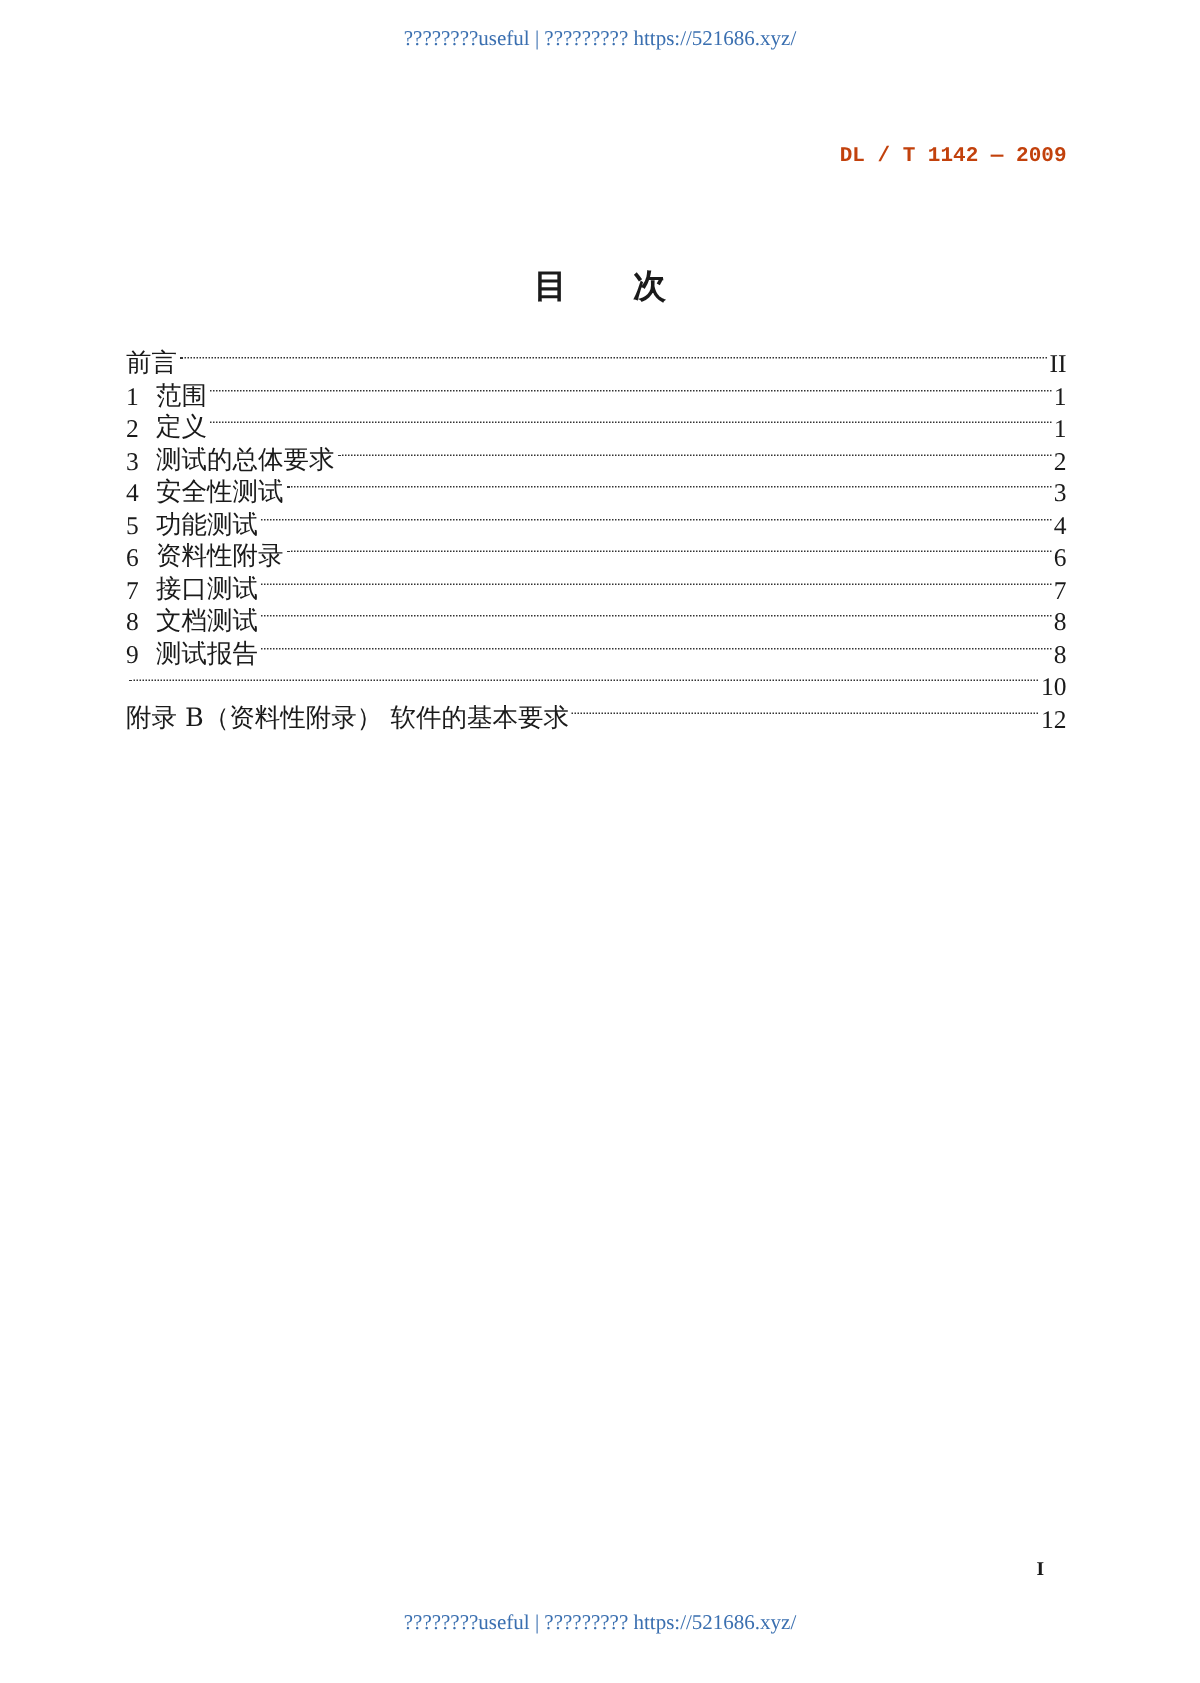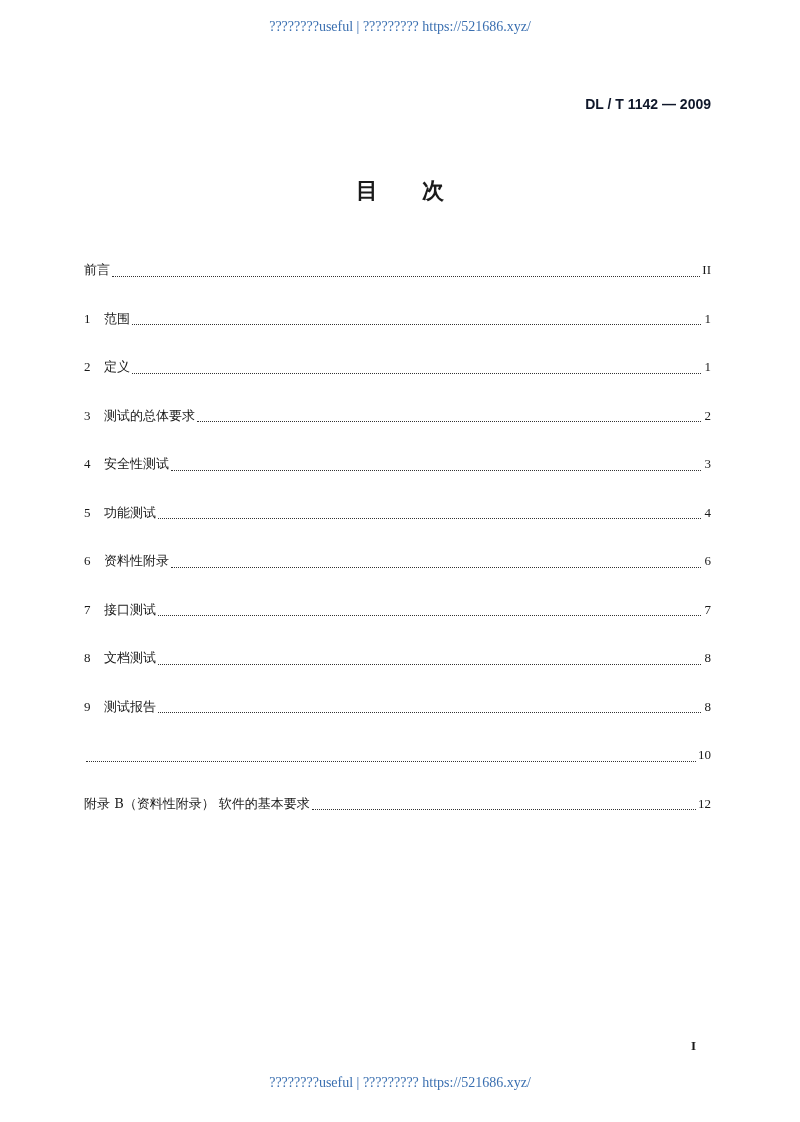--- a/index.html
+++ b/index.html
@@ -8,31 +8,31 @@
     font-family: "Liberation Serif", "DejaVu Serif", serif; color: #1a1a1a; overflow: hidden;
   }
   .banner {
     position: absolute; left: 0; width: 800px; text-align: center;
     font-family: "Liberation Serif", serif; font-size: 14px; color: #3a6fb0;
   }
   .banner.top { top: 19px; }
   .banner.bottom { top: 1075px; }
   .std-code {
     position: absolute; top: 96px; right: 89px;
-    font-family: Liberation Sans, sans-serif; font-size: 14px; font-weight: bold; color: #0f172a;
+    font-family: Liberation Mono, monospace; font-size: 14px; font-weight: bold; color: #c2410c;
   }
   .title {
     position: absolute; top: 165px; left: 0; width: 800px; text-align: center;
     font-family: "DejaVu Sans", sans-serif; font-size: 22px; font-weight: bold; letter-spacing: 44px;
     padding-left: 44px; box-sizing: border-box; margin-top: 11px;
   }
   .toc { position: absolute; top: 232px; left: 84px; width: 627px; }
   .toc-row {
-    display: flex; align-items: flex-end; height: 21.5px;
-    font-size: 13px; line-height: 21.5px; margin-top: 27px;
+    display: flex; align-items: center; height: 21.5px;
+    font-size: 17px; line-height: 21.5px;
   }
   .toc-num { width: 20px; flex: none; }
   .toc-label { flex: none; font-family: "DejaVu Serif", serif; white-space: pre; }
   .toc-dots {
     flex: 1; margin: 0 2px; border-bottom: 1.5px dotted #333; height: 0; position: relative; top: -4px;
   }
   .toc-page { flex: none; text-align: right; min-width: 8px; }
   .page-number {
     position: absolute; top: 1038px; left: 691px; font-size: 13px; font-weight: bold;
   }

